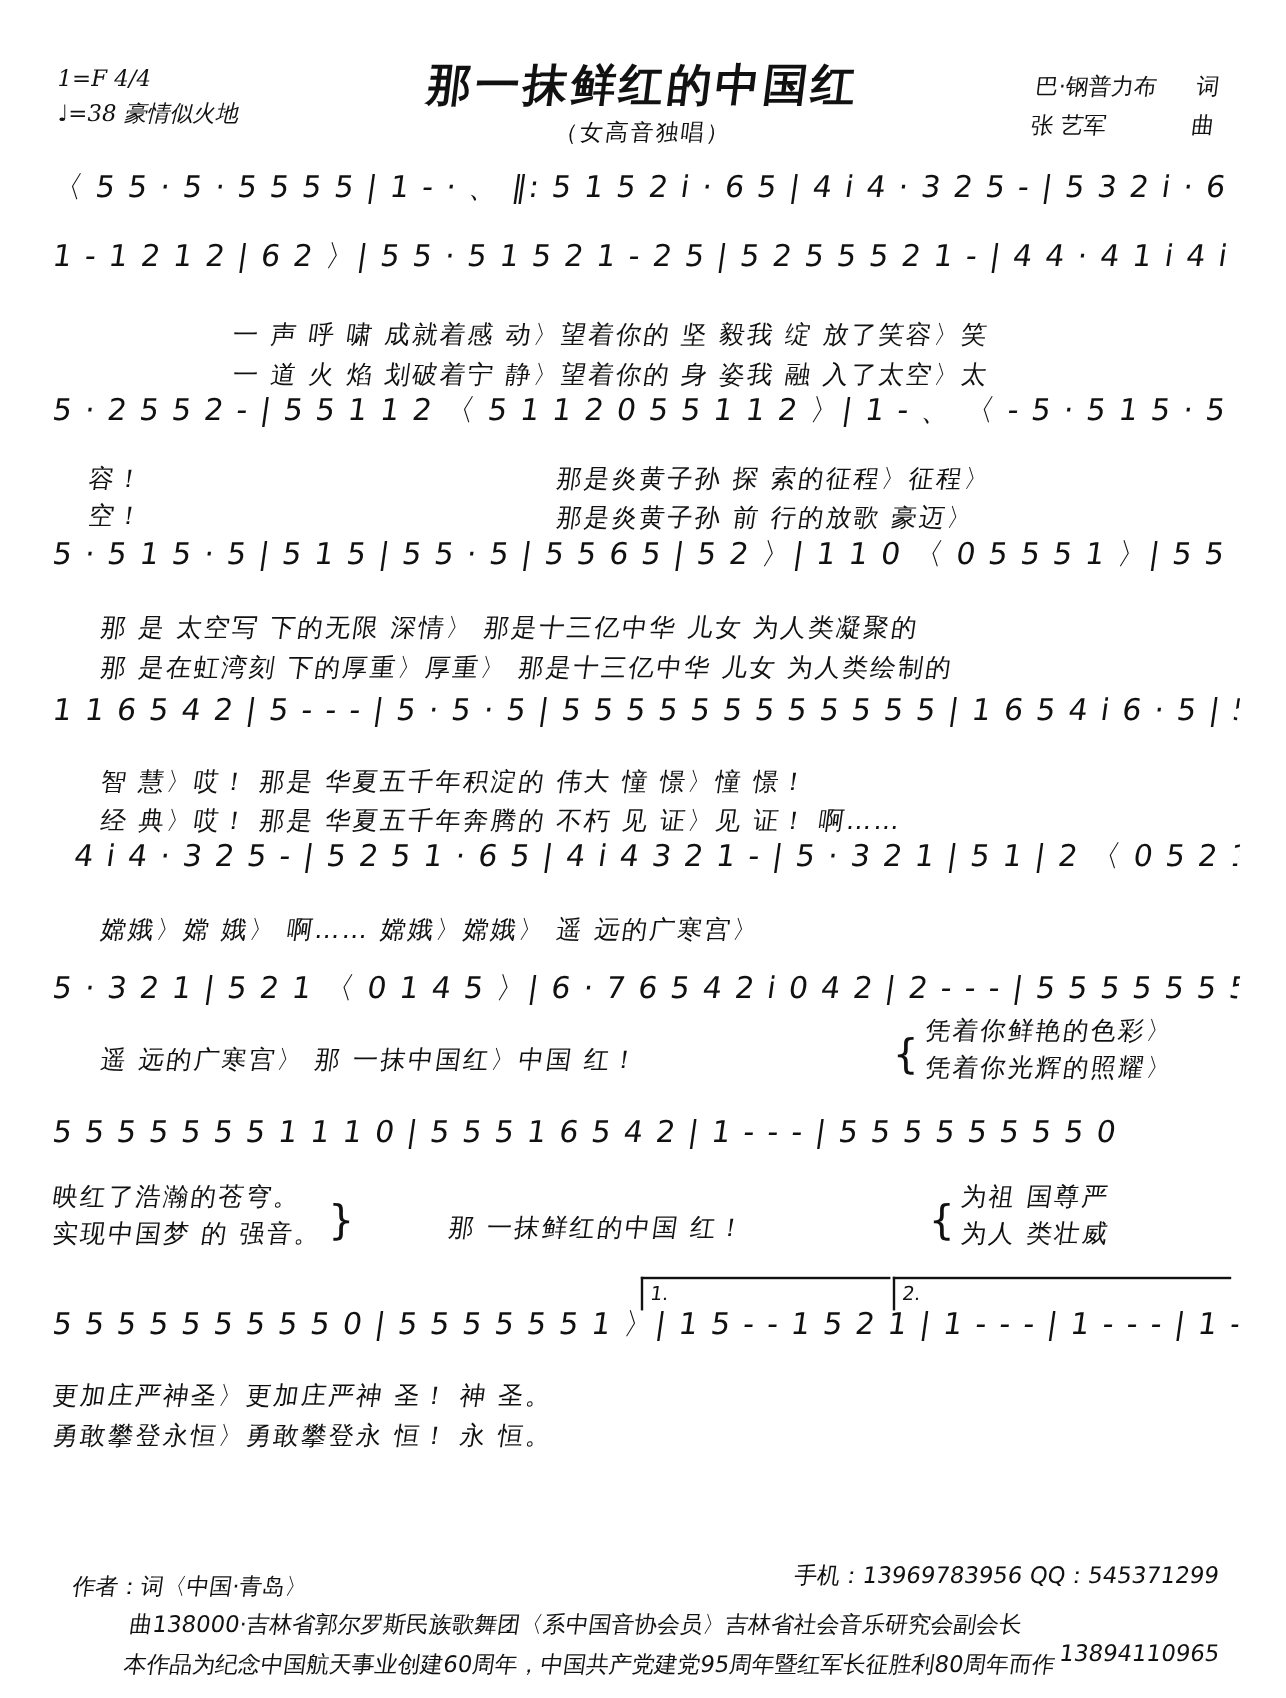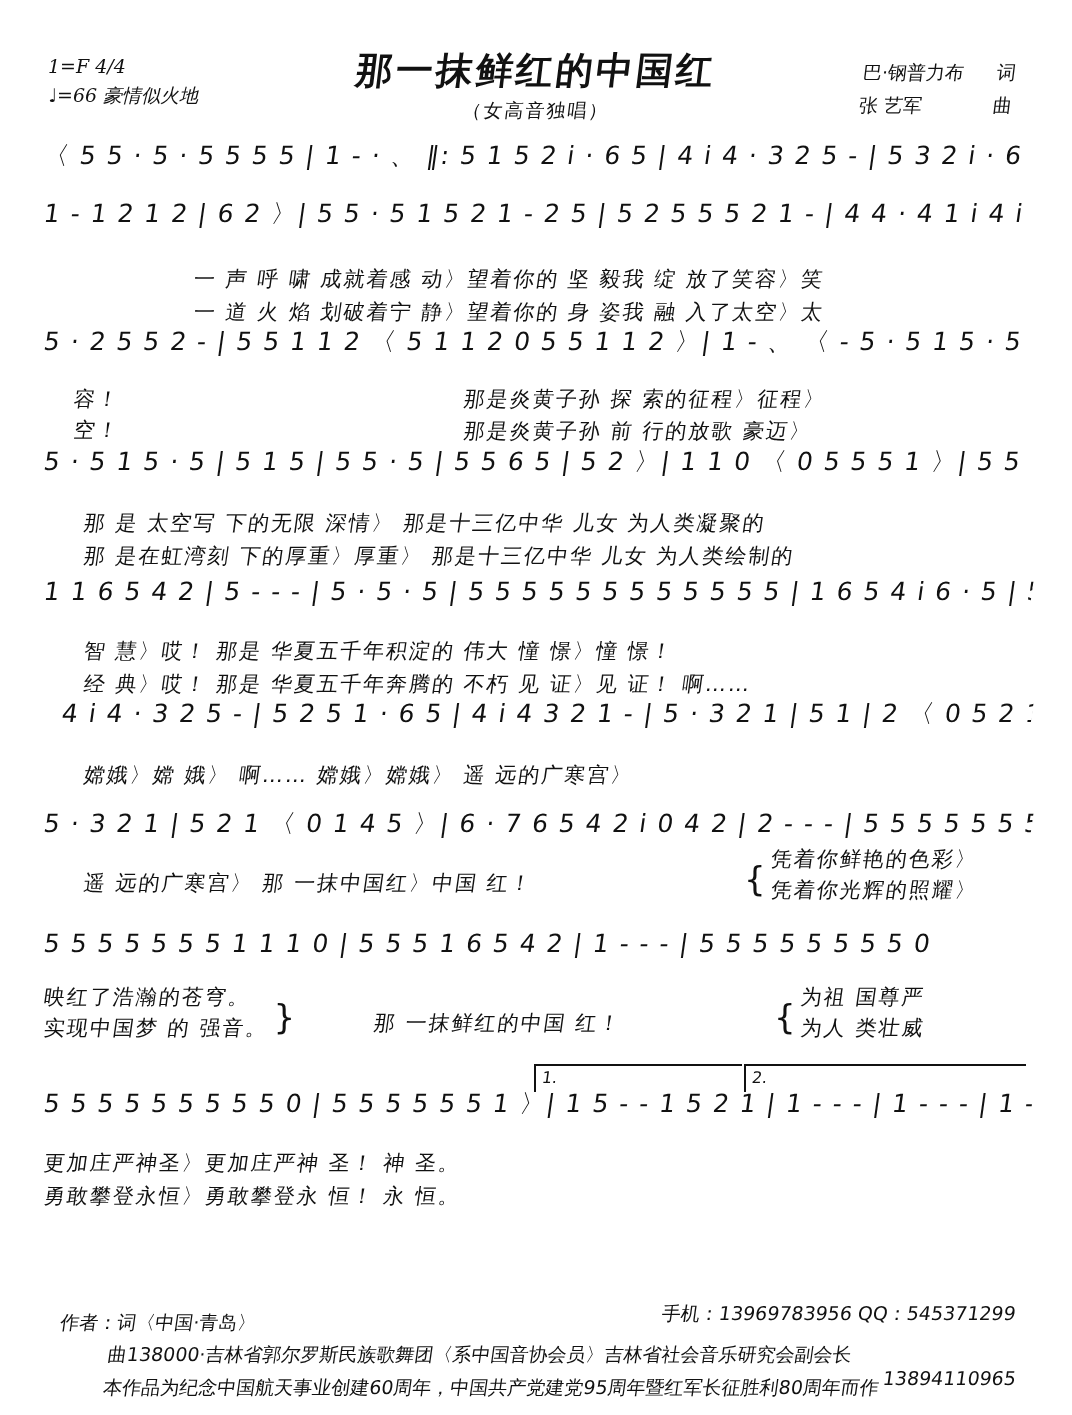--- a/index.html
+++ b/index.html
@@ -135,21 +135,21 @@
     text-align:right;
   }
 </style>
 </head>
 <body>
 
 <div class="sheet">
 
   <div class="key-block">
     <div>1=F 4/4</div>
-    <div>♩=66 豪情似火地</div>
+    <div>♩=38 豪情似火地</div>
   </div>
 
   <div class="title">那一抹鲜红的中国红</div>
   <div class="subtitle">（女高音独唱）</div>
 
   <div class="credits">
     <div class="row">
       <span class="who">巴·钢普力布</span>
       <span>词</span>
     </div>

